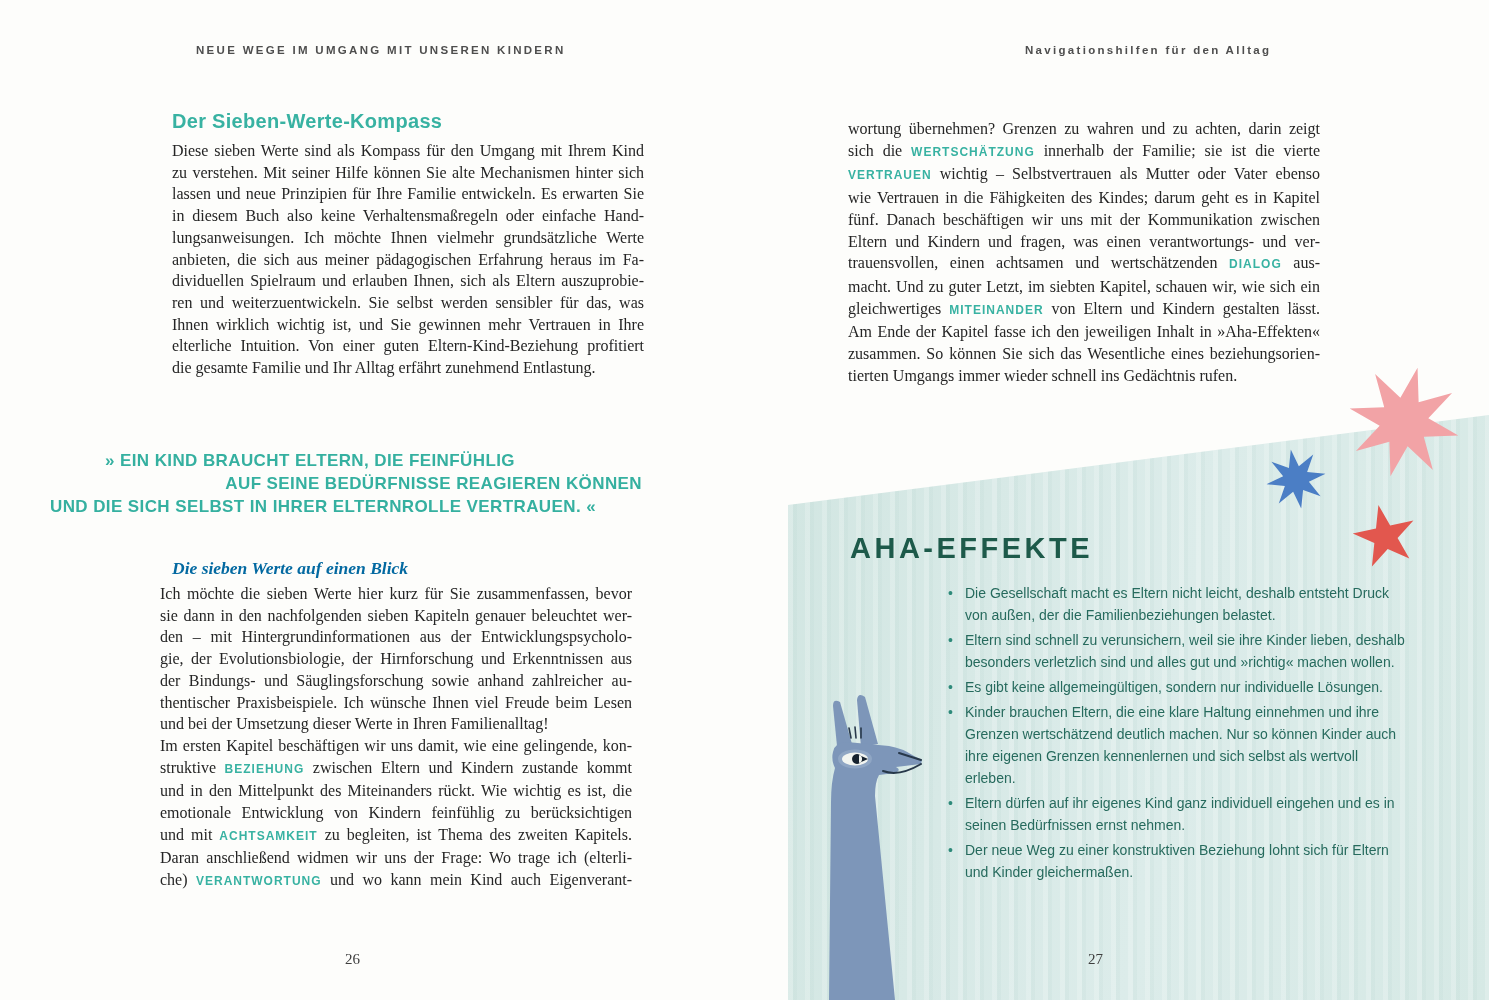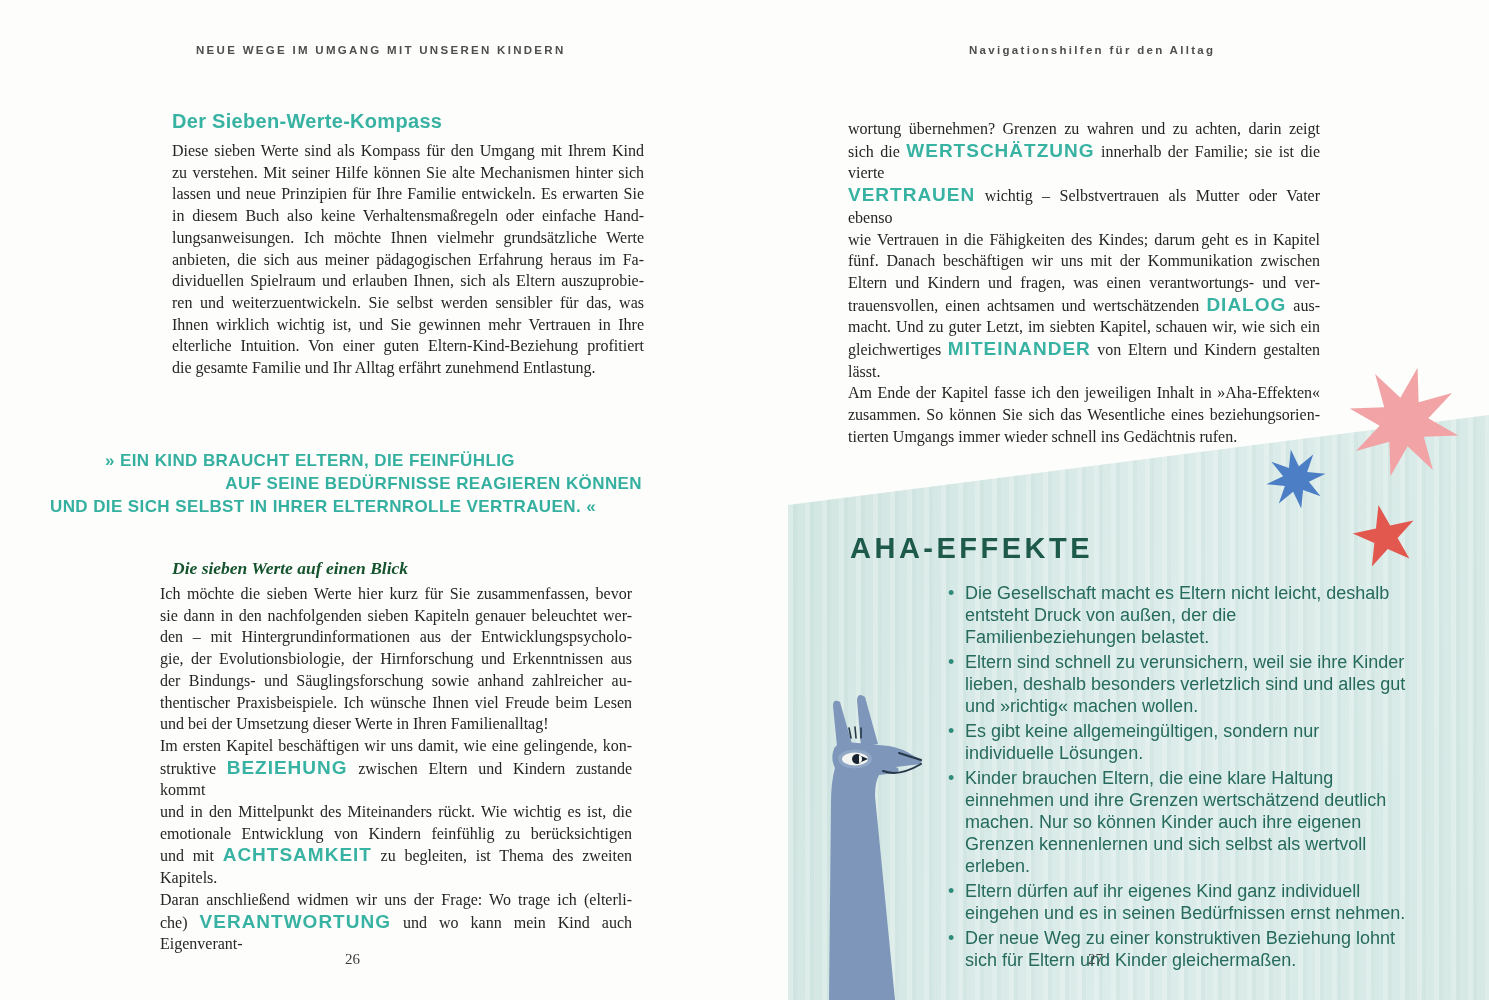--- a/index.html
+++ b/index.html
@@ -9,21 +9,21 @@
     font-family:"Liberation Serif",serif;
   }
   
   .running-head{
     position:absolute;top:44px;
     font-family:"Liberation Sans",sans-serif;
     font-size:11.5px;font-weight:700;letter-spacing:2.3px;color:#4e4e4e;
     white-space:nowrap;
   }
   #head-left{left:196px;}
-  #head-right{left:969px;}
+  #head-right{left:1025px;}
 
   
   .section-heading{
     position:absolute;left:172px;top:110px;
     font-family:"Liberation Sans",sans-serif;
     font-size:20px;font-weight:700;color:#38b2a2;letter-spacing:0.3px;
   }
 
   
   .textcol{
@@ -34,37 +34,37 @@
   #left-para2{left:160px;top:583px;}
   #right-para{left:848px;top:118px;}
   .tline{
     line-height:21.7px;
     text-align:justify;text-align-last:justify;-moz-text-align-last:justify;
     white-space:normal;
   }
   .tline.pend{text-align-last:left;-moz-text-align-last:left;}
   .accent{
     font-family:"Liberation Sans",sans-serif;
-    font-weight:700;font-size:19px;letter-spacing:1px;color:#38b2a2;
+    font-weight:700;font-size:12px;letter-spacing:1px;color:#38b2a2;
   }
 
   
   .quote{
     position:absolute;left:50px;top:449px;width:592px;
     font-family:"Liberation Sans",sans-serif;
     font-weight:700;font-size:17px;line-height:23px;
     color:#35b0a0;letter-spacing:0.4px;
   }
   .quote .l1{padding-left:55px;}
   .quote .l2{text-align:right;}
 
   .subheading{
     position:absolute;left:172px;top:558px;
     font-family:"Liberation Serif",serif;
-    font-weight:700;font-style:italic;font-size:17.5px;color:#14532d;
+    font-weight:700;font-style:italic;font-size:17.5px;color:#0369a1;
   }
 
   .pagenum{
     position:absolute;font-family:"Liberation Serif",serif;
     font-size:15px;color:#3e3e3e;
   }
   #pn-left{left:345px;top:951px;}
   #pn-right{left:1088px;top:951px;}
 
   
@@ -76,21 +76,21 @@
       linear-gradient(100deg,#d2e6e2 0%,#dcecea 55%,#d6e9e5 100%);
   }
   .aha-title{
     position:absolute;left:850px;top:532px;
     font-family:"Liberation Sans",sans-serif;
     font-size:29px;font-weight:800;letter-spacing:3.5px;color:#1d5a4a;text-align:right;
   }
   .aha-list{
     position:absolute;left:948px;top:582px;width:462px;
     font-family:"Liberation Sans",sans-serif;
-    font-size:18px;line-height:22px;color:#266a5d;
+    font-size:14px;line-height:22px;color:#266a5d;
     list-style:none;margin:0;padding:0;
   }
   .aha-list li{margin:0 0 3px 0;padding-left:17px;position:relative;}
   .aha-list li::before{content:"\2022";position:absolute;left:0;top:0;color:#2e8a7a;}
 
   .deco{position:absolute;}
   #star-pink{left:1348px;top:366px;transform:rotate(14deg);}
   #star-blue{left:1266px;top:449px;transform:rotate(-10deg);}
   #star-red{left:1352px;top:503px;transform:rotate(-12deg);}
   #llama{left:795px;top:690px;}

